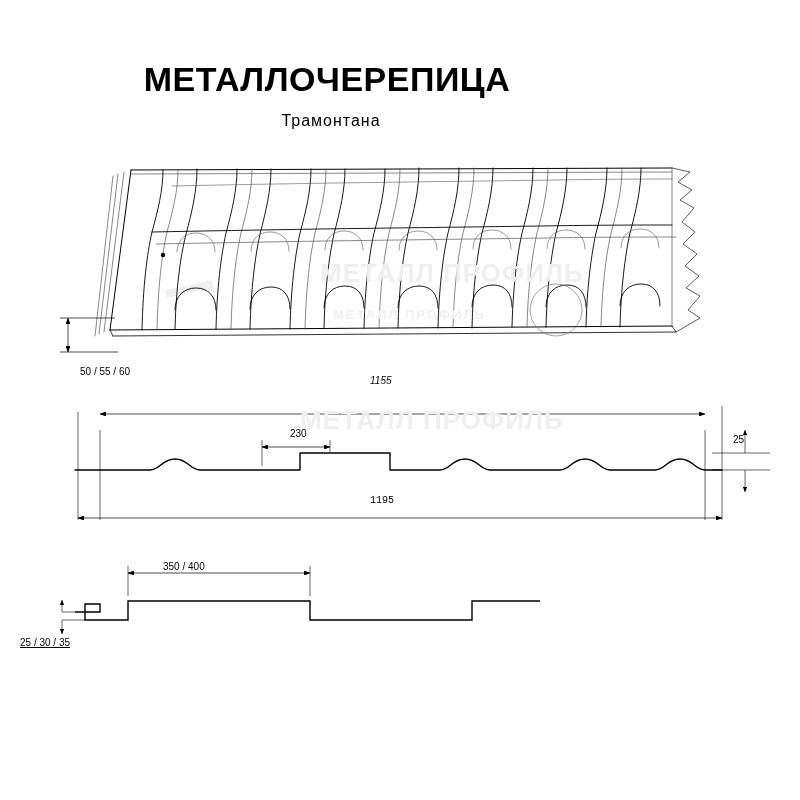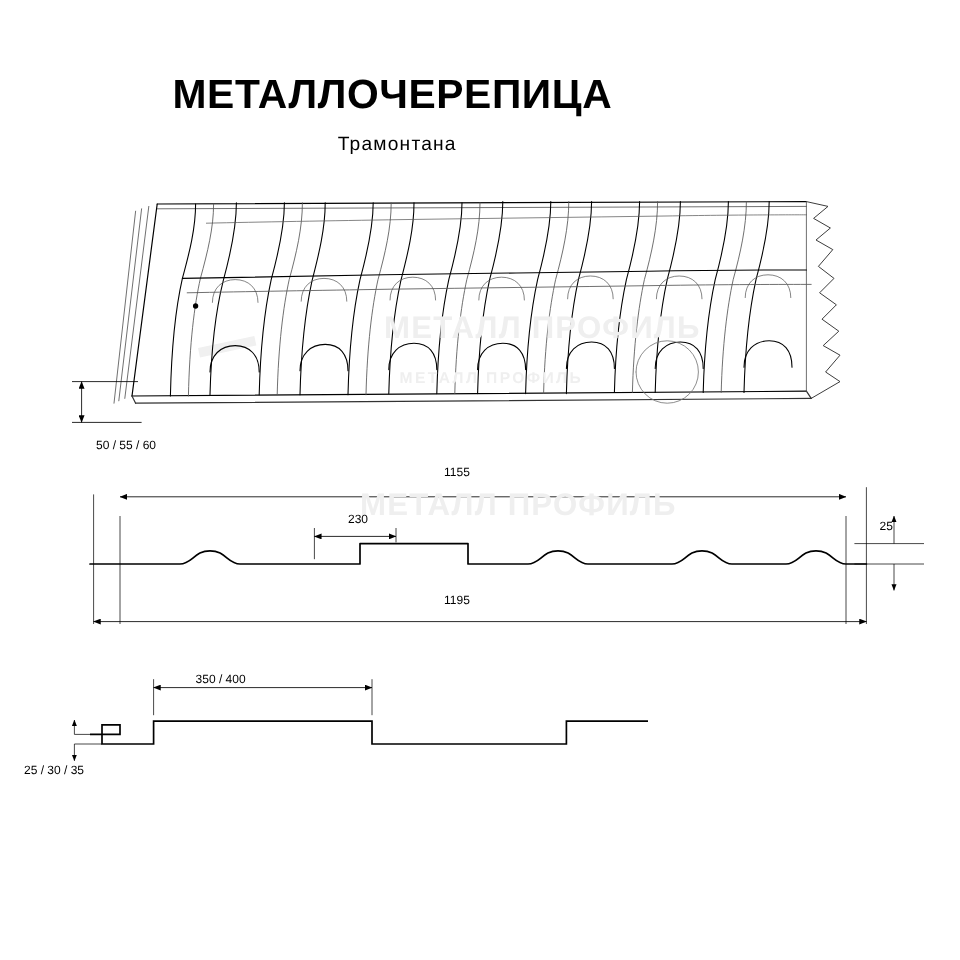--- a/index.html
+++ b/index.html
@@ -251,18 +251,18 @@
 </svg>
 
 <div class="wm" style="left:320px;top:258px;">МЕТАЛЛ ПРОФИЛЬ</div>
 <div class="wm" style="left:300px;top:405px;">МЕТАЛЛ ПРОФИЛЬ</div>
 <div class="wm-sub" style="left:333px;top:307px;">МЕТАЛЛ ПРОФИЛЬ</div>
 
 <div class="title">МЕТАЛЛОЧЕРЕПИЦА</div>
 <div class="subtitle">Трамонтана</div>
 
 <div class="dimlabel" style="left:80px;top:366px;">50 / 55 / 60</div>
-<div class="dimlabel" style="left:370px;top:389px;">1155</div>
+<div class="dimlabel" style="left:370px;top:375px;font-style:italic;">1155</div>
 <div class="dimlabel" style="left:290px;top:428px;">230</div>
 <div class="dimlabel" style="left:733px;top:434px;">25</div>
-<div class="dimlabel" style="left:370px;top:495px;">1195</div>
+<div class="dimlabel" style="left:370px;top:495px;font-family:Liberation Mono, monospace;">1195</div>
 <div class="dimlabel" style="left:163px;top:561px;">350 / 400</div>
-<div class="dimlabel" style="left:20px;top:637px;">25 / 30 / 35</div>
+<div class="dimlabel" style="left:20px;top:637px;text-decoration:underline;">25 / 30 / 35</div>
 
 </body></html>

